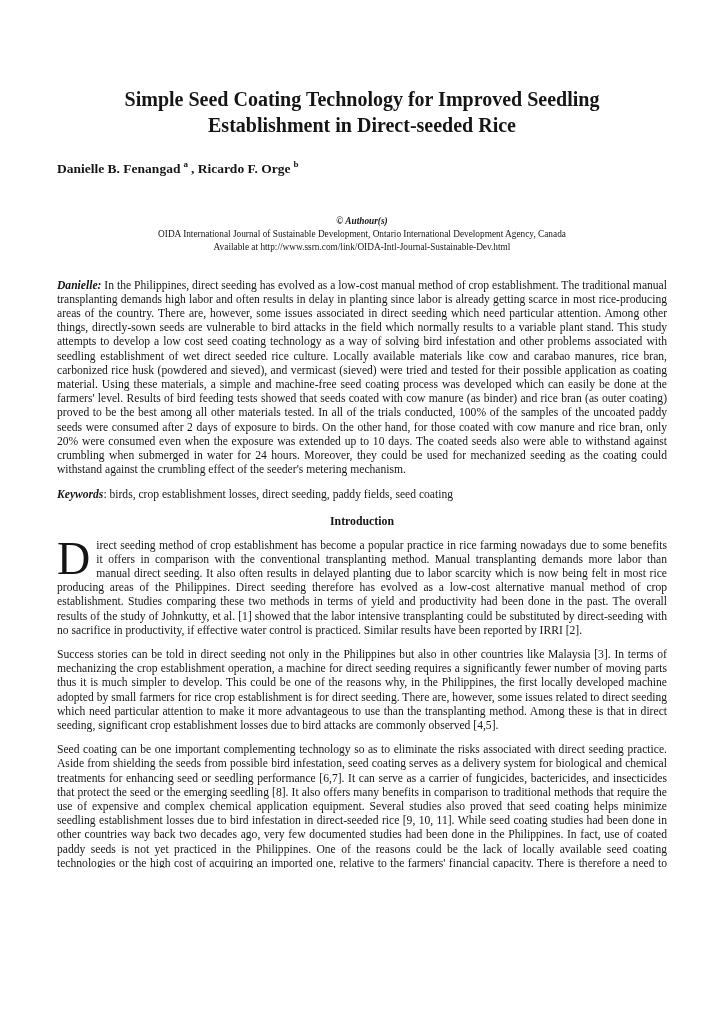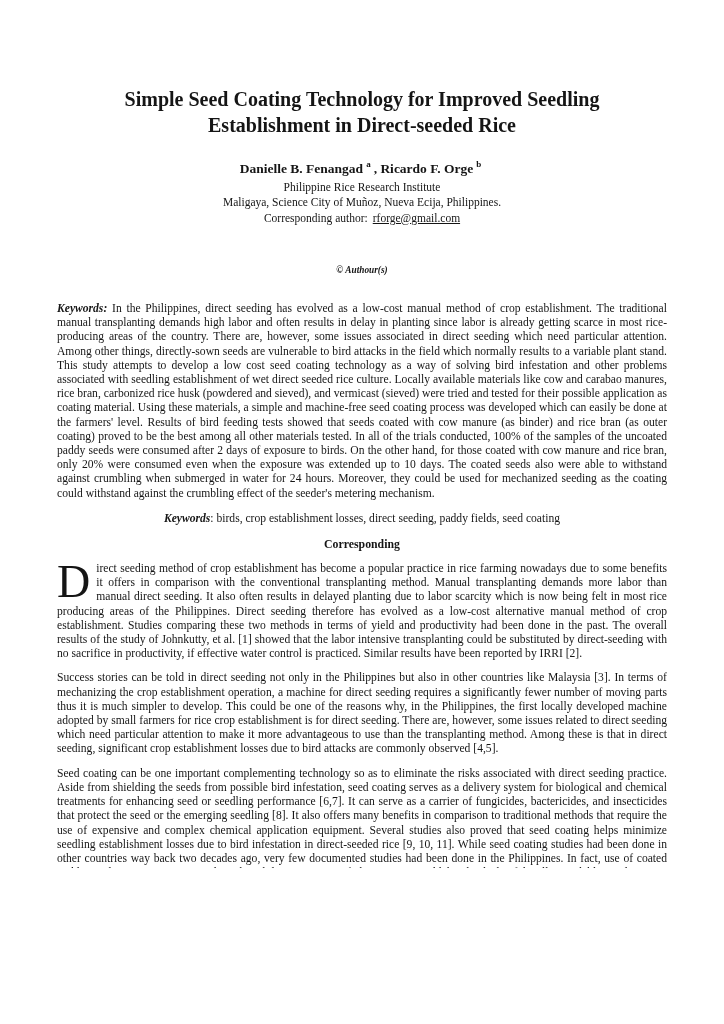--- a/index.html
+++ b/index.html
@@ -21,21 +21,21 @@
   .title {
     font-size: 20px;
     line-height: 26px;
     font-weight: bold;
     text-align: center;
     margin: 0 auto;
     max-width: 585px;
   }
   .authors {
     margin-top: 21px;
-    text-align: center;
+    text-align: left;
     font-size: 13.5px;
     font-weight: bold;
   }
   .authors sup {
     font-size: 9px;
     margin: 0 3px 0 3px;
   }
   .affiliation {
     margin-top: 3px;
     text-align: center;
@@ -66,21 +66,21 @@
     text-align: justify;
   }
   .lead-label {
     font-weight: bold;
     font-style: italic;
   }
   .keywords {
     margin: 11px 0 0 0;
     font-size: 11.6px;
     line-height: 14.2px;
-    text-align: center;
+    text-align: left;
   }
   .section-heading {
     margin: 11px 0 0 0;
     text-align: center;
     font-size: 11.8px;
     font-weight: bold;
   }
   .body-par {
     margin: 10px 0 0 0;
     font-size: 11.6px;
@@ -96,36 +96,33 @@
 </style>
 </head>
 <body>
 
 <div class="page">
 
   <h1 class="title">Simple Seed Coating Technology for Improved Seedling Establishment in Direct-seeded Rice</h1>
 
   <div class="authors"><span>Danielle B. Fenangad</span><sup>a</sup><span>, </span><span>Ricardo F. Orge</span><sup>b</sup></div>
 
-  <div class="affiliation">
-    <div>Philippine Rice Research Institute</div>
-    <div>Maligaya, Science City of Muñoz, Nueva Ecija, Philippines.</div>
-    <div><span class="corresponding-label">Corresponding author:</span><span class="email">rforge@gmail.com</span></div>
-  </div>
 
   <div class="imprint">
     <div class="copyright">© Authour(s)</div>
+    <div>OIDA International Journal of Sustainable Development, Ontario International Development Agency, Canada</div>
+    <div>Available at http://www.ssrn.com/link/OIDA-Intl-Journal-Sustainable-Dev.html</div>
   </div>
 
-  <p class="abstract"><span class="lead-label">Keywords:</span>
+  <p class="abstract"><span class="lead-label">Danielle:</span>
      <span>In the Philippines, direct seeding has evolved as a low-cost manual method of crop establishment. The traditional manual transplanting demands high labor and often results in delay in planting since labor is already getting scarce in most rice-producing areas of the country. There are, however, some issues associated in direct seeding which need particular attention. Among other things, directly-sown seeds are vulnerable to bird attacks in the field which normally results to a variable plant stand. This study attempts to develop a low cost seed coating technology as a way of solving bird infestation and other problems associated with seedling establishment of wet direct seeded rice culture. Locally available materials like cow and carabao manures, rice bran, carbonized rice husk (powdered and sieved), and vermicast (sieved) were tried and tested for their possible application as coating material. Using these materials, a simple and machine-free seed coating process was developed which can easily be done at the farmers' level. Results of bird feeding tests showed that seeds coated with cow manure (as binder) and rice bran (as outer coating) proved to be the best among all other materials tested. In all of the trials conducted, 100% of the samples of the uncoated paddy seeds were consumed after 2 days of exposure to birds. On the other hand, for those coated with cow manure and rice bran, only 20% were consumed even when the exposure was extended up to 10 days. The coated seeds also were able to withstand against crumbling when submerged in water for 24 hours. Moreover, they could be used for mechanized seeding as the coating could withstand against the crumbling effect of the seeder's metering mechanism.</span></p>
 
   <p class="keywords"><span class="lead-label">Keywords</span><span>: birds, crop establishment losses, direct seeding, paddy fields, seed coating</span></p>
 
-  <h2 class="section-heading">Corresponding</h2>
+  <h2 class="section-heading">Introduction</h2>
 
   <p class="body-par"><span class="dropcap">D</span><span>irect seeding method of crop establishment has become a popular practice in rice farming nowadays due to some benefits it offers in comparison with the conventional transplanting method. Manual transplanting demands more labor than manual direct seeding. It also often results in delayed planting due to labor scarcity which is now being felt in most rice producing areas of the Philippines. Direct seeding therefore has evolved as a low-cost alternative manual method of crop establishment. Studies comparing these two methods in terms of yield and productivity had been done in the past. The overall results of the study of Johnkutty, et al. [1] showed that the labor intensive transplanting could be substituted by direct-seeding with no sacrifice in productivity, if effective water control is practiced. Similar results have been reported by IRRI [2].</span></p>
 
   <p class="body-par">Success stories can be told in direct seeding not only in the Philippines but also in other countries like Malaysia [3]. In terms of mechanizing the crop establishment operation, a machine for direct seeding requires a significantly fewer number of moving parts thus it is much simpler to develop. This could be one of the reasons why, in the Philippines, the first locally developed machine adopted by small farmers for rice crop establishment is for direct seeding. There are, however, some issues related to direct seeding which need particular attention to make it more advantageous to use than the transplanting method. Among these is that in direct seeding, significant crop establishment losses due to bird attacks are commonly observed [4,5].</p>
 
   <p class="body-par">Seed coating can be one important complementing technology so as to eliminate the risks associated with direct seeding practice. Aside from shielding the seeds from possible bird infestation, seed coating serves as a delivery system for biological and chemical treatments for enhancing seed or seedling performance [6,7]. It can serve as a carrier of fungicides, bactericides, and insecticides that protect the seed or the emerging seedling [8]. It also offers many benefits in comparison to traditional methods that require the use of expensive and complex chemical application equipment. Several studies also proved that seed coating helps minimize seedling establishment losses due to bird infestation in direct-seeded rice [9, 10, 11]. While seed coating studies had been done in other countries way back two decades ago, very few documented studies had been done in the Philippines. In fact, use of coated paddy seeds is not yet practiced in the Philippines. One of the reasons could be the lack of locally available seed coating technologies or the high cost of acquiring an imported one, relative to the farmers' financial capacity. There is therefore a need to develop a low cost technology for seed coating</p>
 
 </div>
 
 </body></html>

